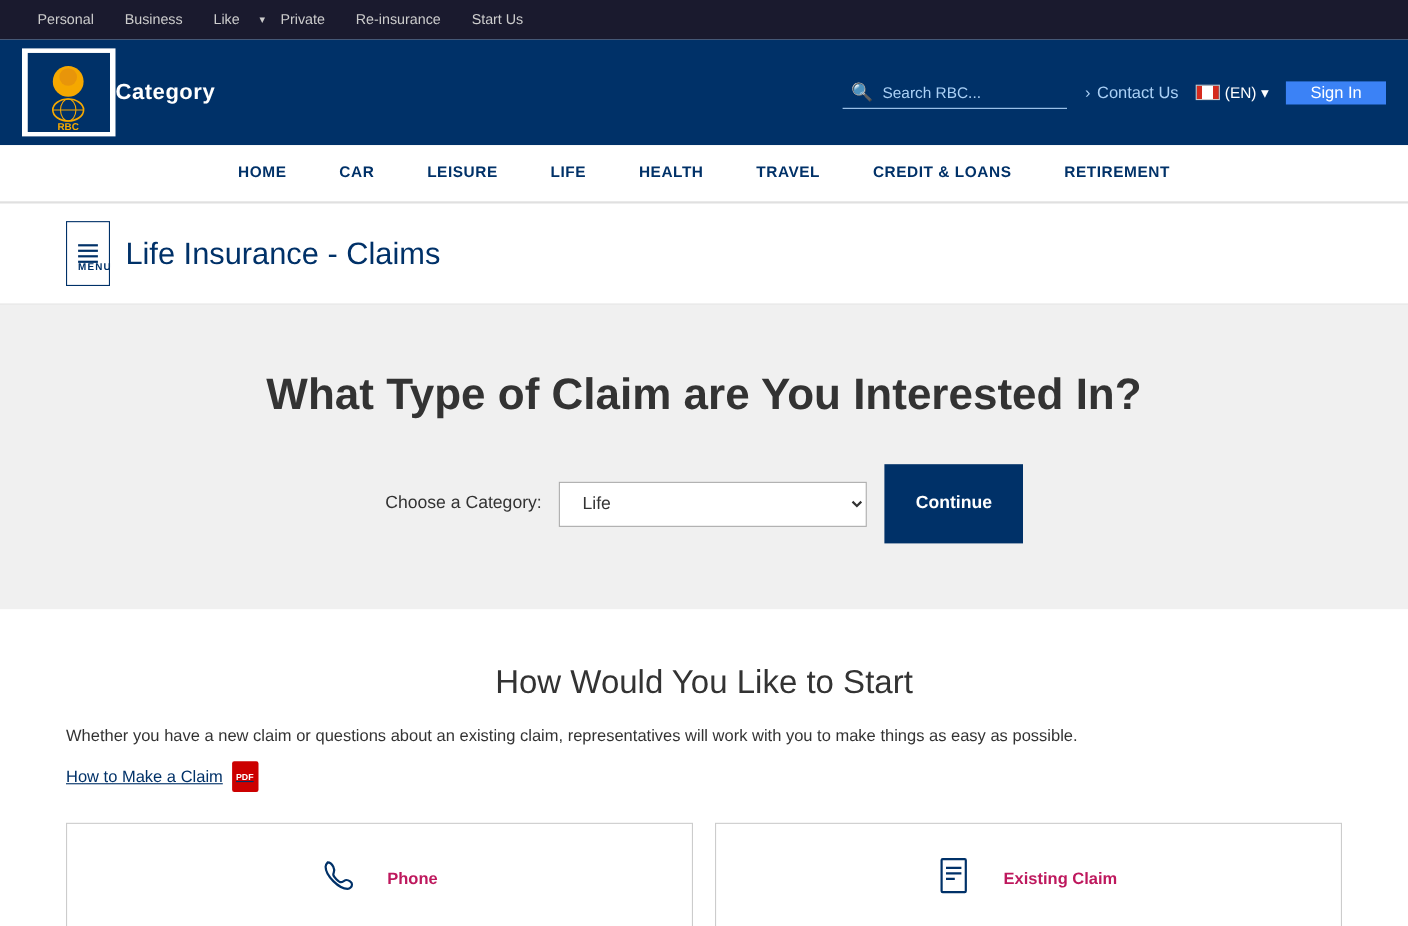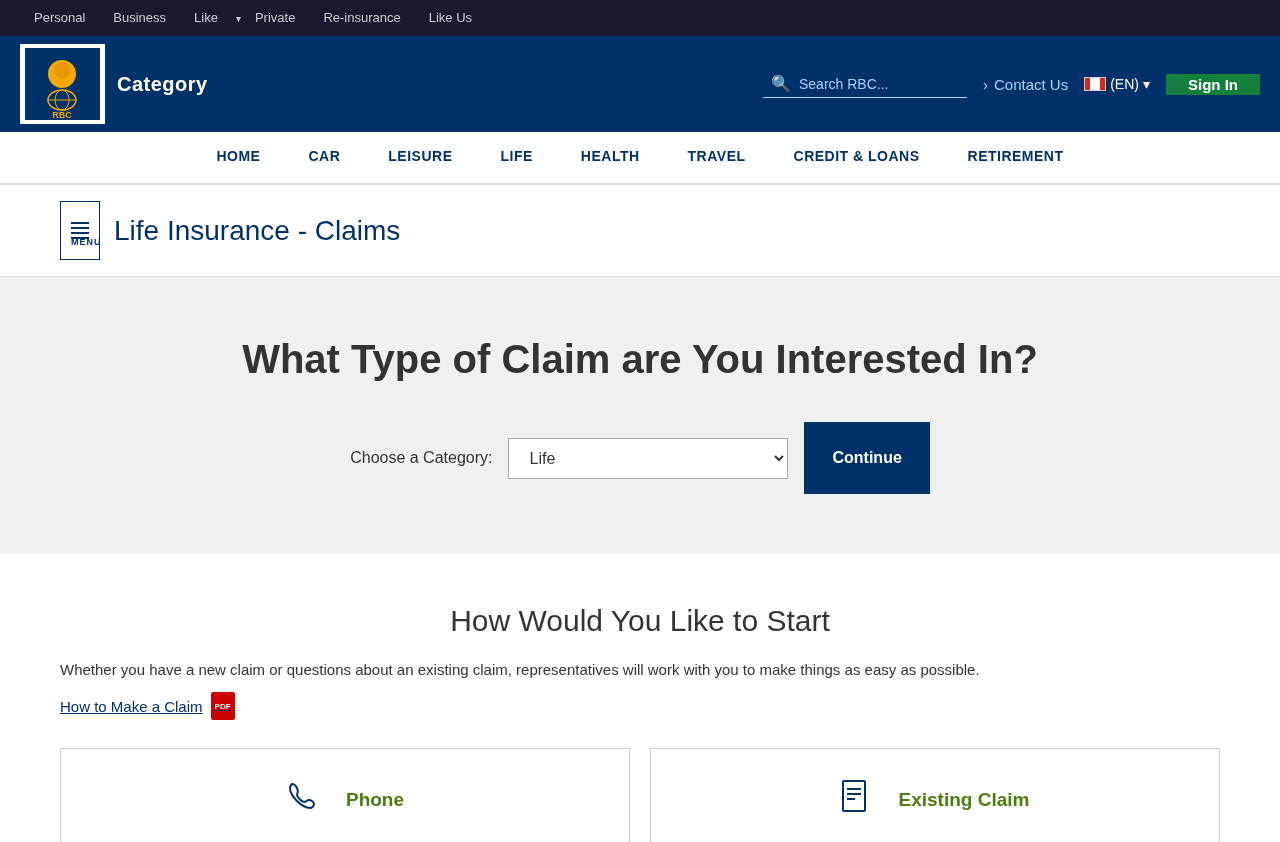--- a/index.html
+++ b/index.html
@@ -45,21 +45,21 @@
       align-items: center;
       margin-right: auto;
     }
     .logo-box {
       width: 85px;
       height: 80px;
       background-color: #fff;
       display: flex;
       align-items: center;
       justify-content: center;
-      margin-right: 12px;
+      margin-right: 0;
       padding: 4px;
     }
     .logo-text-insurance {
       color: #fff;
       font-size: 20px;
       font-weight: bold;
       letter-spacing: 0.5px;
     }
     .header-right {
       display: flex;
@@ -107,26 +107,26 @@
       width: 22px;
       height: 14px;
       background: linear-gradient(to right, #d52b1e 25%, #fff 25%, #fff 75%, #d52b1e 75%);
       border: 1px solid #ccc;
       font-size: 10px;
       display: flex;
       align-items: center;
       justify-content: center;
     }
     .sign-in-btn {
-      background-color: #15803d;
+      background-color: #3b82f6;
       color: #fff;
       border: none;
       padding: 2px 22px;
       font-size: 15px;
-      font-weight: bold;
+      font-weight: normal;
       cursor: pointer;
       white-space: nowrap;
     }
 
     
     .nav-bar {
       background: #fff;
       border-bottom: 2px solid #e0e0e0;
       display: flex;
       justify-content: center;
@@ -276,22 +276,22 @@
       align-items: center;
       justify-content: center;
       gap: 16px;
       cursor: pointer;
     }
     .option-card-icon {
       color: #003168;
       font-size: 28px;
     }
     .option-card-label {
-      font-size: 19px;
-      color: #4d7c0f;
+      font-size: 15px;
+      color: #be185d;
       font-weight: bold;
       margin-left: 12px;
     }
 
     
     .bottom-bar {
       background: #003168;
       height: 8px;
       margin-top: auto;
     }
@@ -301,21 +301,21 @@
 
 <div class="top-bar">
   <a class="top-bar-item">Personal</a>
   <a class="top-bar-item">Business</a>
   <div class="top-bar-group">
     <a class="top-bar-item">Like</a>
     <span class="chevron">▾</span>
   </div>
   <a class="top-bar-item">Private</a>
   <a class="top-bar-item">Re-insurance</a>
-  <a class="top-bar-item">Like Us</a>
+  <a class="top-bar-item">Start Us</a>
 </div>
 
 <div class="header">
   <div class="logo-container">
     <div class="logo-box">
 
       <svg width="75" height="72" viewBox="0 0 75 72">
         <rect width="75" height="72" fill="#003168"></rect>
 
         <ellipse cx="37" cy="26" rx="14" ry="14" fill="#f5a800"></ellipse>

